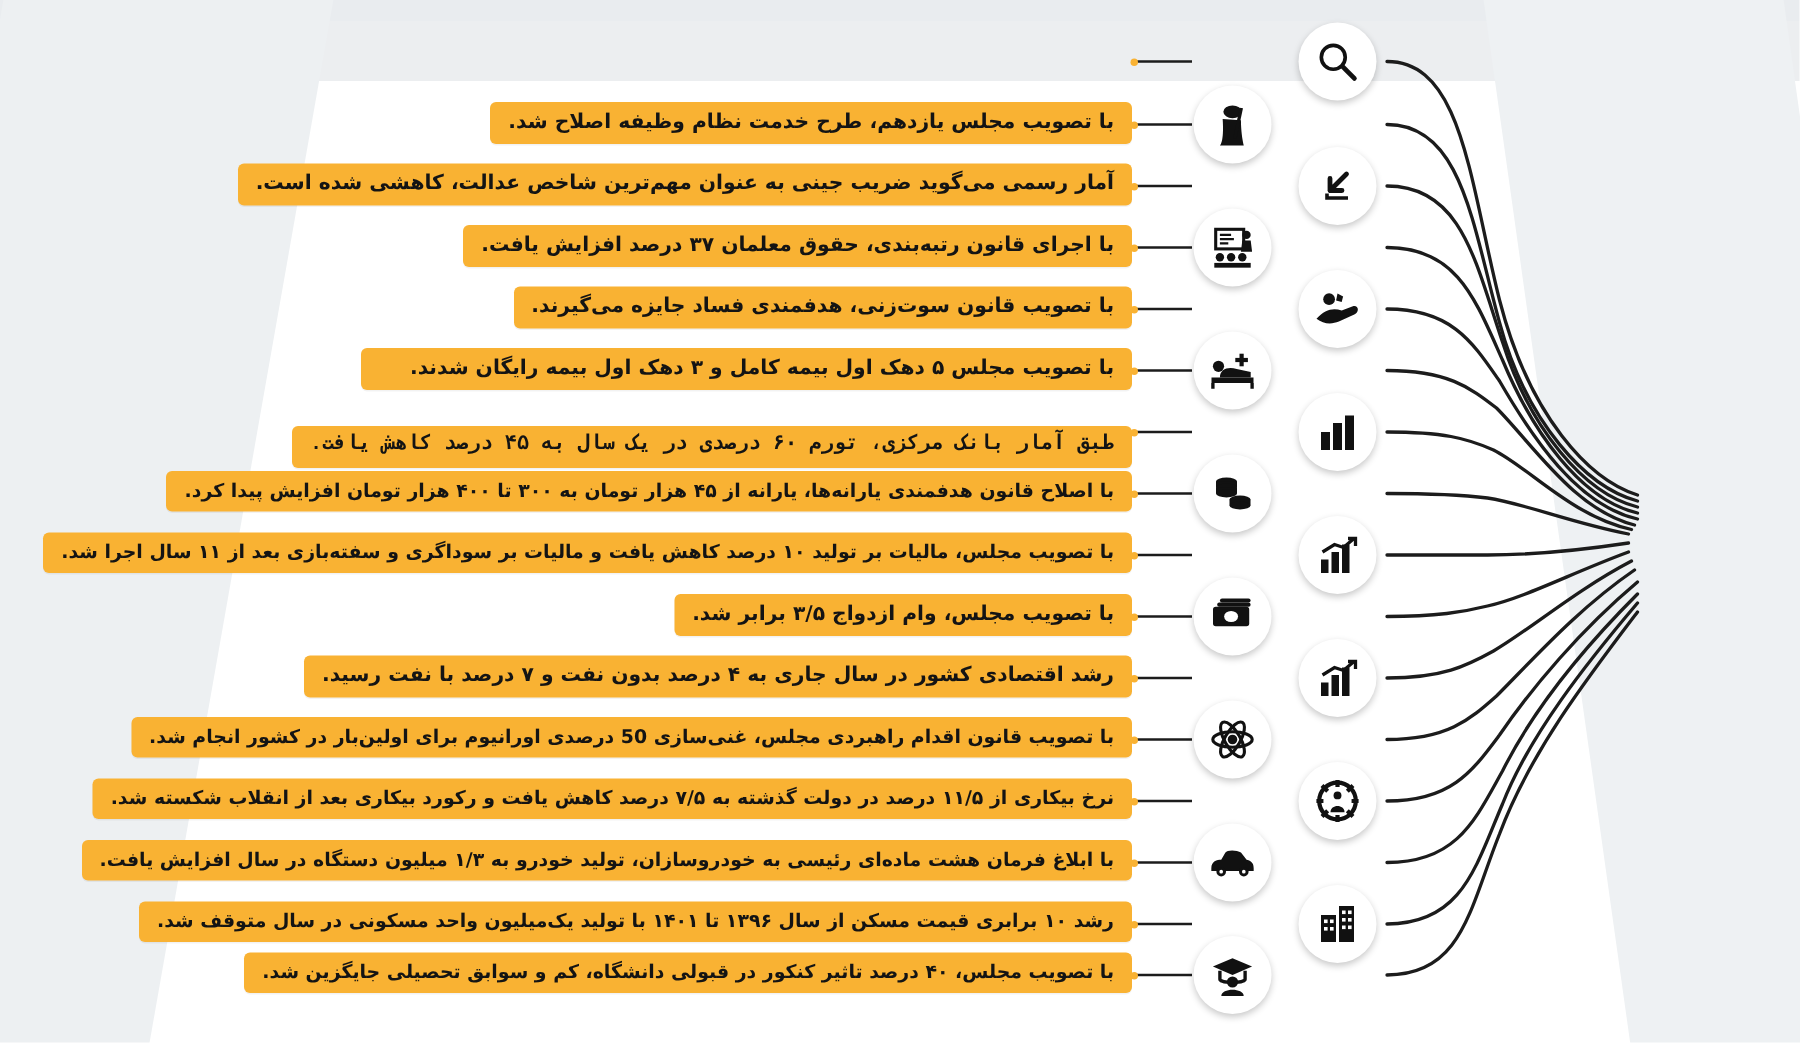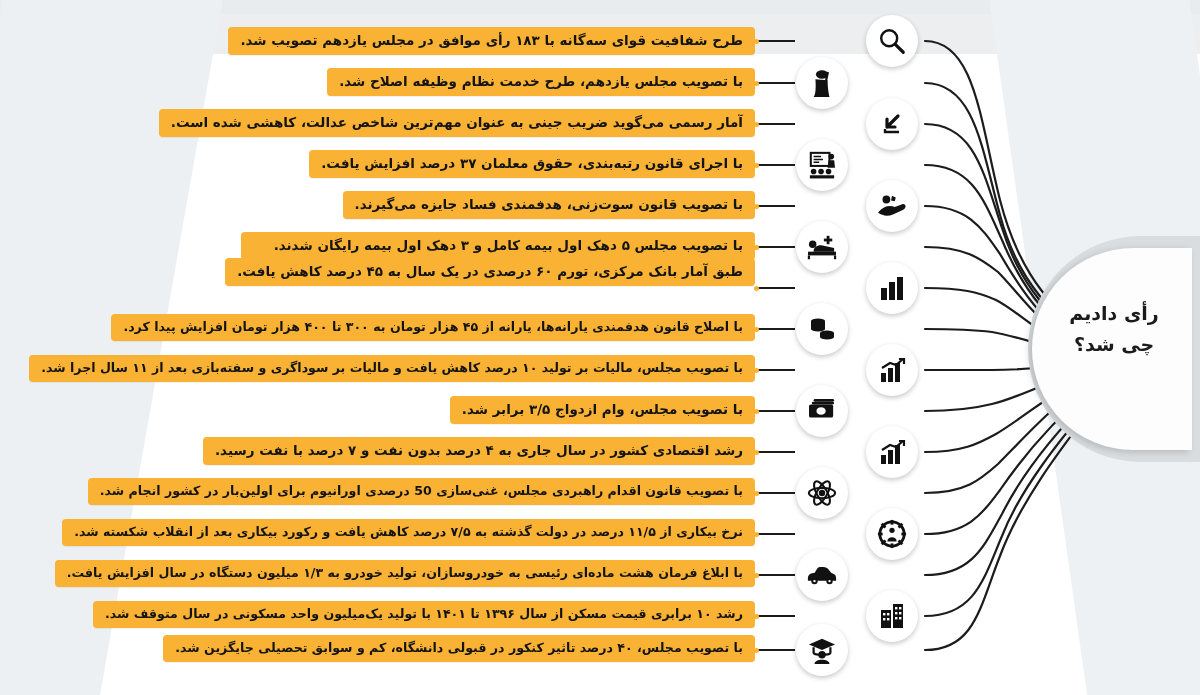--- a/index.html
+++ b/index.html
@@ -116,21 +116,20 @@
       <path d="M757,411 L795,411"></path>
       <path d="M757,452 L795,452"></path>
       <path d="M757,493 L795,493"></path>
       <path d="M757,534 L795,534"></path>
       <path d="M757,575 L795,575"></path>
       <path d="M757,616 L795,616"></path>
       <path d="M757,650 L795,650"></path>
     </g>
   </svg>
 
-  <div class="label" style="top:27px;right:445px;">طرح شفافیت قوای سه‌گانه با ۱۸۳ رأی موافق در مجلس یازدهم تصویب شد.</div>
   <div class="bubble" style="top:15px;left:866px;">
     <svg width="30" height="30" viewBox="0 0 32 32">
         <circle cx="13" cy="13" r="8.5" fill="none" stroke="#111" stroke-width="2.6"></circle>
         <line x1="19.5" y1="19.5" x2="28" y2="28" stroke="#111" stroke-width="3.4" stroke-linecap="round"></line>
       </svg>
   </div>
   <div class="dot" style="top:39px;left:754px;"></div>
 
   <div class="label" style="top:68px;right:445px;">با تصویب مجلس یازدهم، طرح خدمت نظام وظیفه اصلاح شد.</div>
   <div class="bubble" style="top:57px;left:796px;">
@@ -182,21 +181,21 @@
         <path d="M2 20 h30 v4 h-30 z" fill="#111"></path>
         <path d="M8 20 C8 14 14 12 20 14 L30 16 v4 z" fill="#111"></path>
         <circle cx="7" cy="12" r="4" fill="#111"></circle>
         <path d="M3 24 v4 M31 24 v4" stroke="#111" stroke-width="2.4"></path>
         <rect x="22" y="3" width="3" height="9" fill="#111"></rect>
         <rect x="19" y="6" width="9" height="3" fill="#111"></rect>
       </svg>
   </div>
   <div class="dot" style="top:245px;left:754px;"></div>
 
-  <div class="label" style="top:258px;right:445px;">طبق آمار بانک مرکزی، تورم ۶۰ درصدی در یک سال به ۴۵ درصد کاهش یافت.</div>
+  <div class="label" style="top:284px;right:445px;font-family:Liberation Mono, monospace;">طبق آمار بانک مرکزی، تورم ۶۰ درصدی در یک سال به ۴۵ درصد کاهش یافت.</div>
   <div class="bubble" style="top:262px;left:866px;">
     <svg width="28" height="28" viewBox="0 0 28 28">
         <rect x="3" y="14" width="6" height="12" fill="#111"></rect>
         <rect x="11" y="8" width="6" height="18" fill="#111"></rect>
         <rect x="19" y="3" width="6" height="23" fill="#111"></rect>
       </svg>
   </div>
   <div class="dot" style="top:286px;left:754px;"></div>
 
   <div class="label small" style="top:314px;right:445px;">با اصلاح قانون هدفمندی یارانه‌ها، یارانه از ۴۵ هزار تومان به ۳۰۰ تا ۴۰۰ هزار تومان افزایش پیدا کرد.</div>
@@ -317,22 +316,14 @@
   <div class="bubble" style="top:624px;left:796px;">
     <svg width="30" height="28" viewBox="0 0 32 30">
         <path d="M16 3 L30 9 L16 15 L2 9 Z" fill="#111"></path>
         <path d="M7 12 v6 C7 21 25 21 25 18 v-6" fill="none" stroke="#111" stroke-width="2.4"></path>
         <circle cx="16" cy="20" r="4" fill="#111"></circle>
         <path d="M8 30 C8 24 24 24 24 30 Z" fill="#111"></path>
       </svg>
   </div>
   <div class="dot" style="top:648px;left:754px;"></div>
 
-  <div class="hub">
-    <div class="hub-back"></div>
-    <div class="hub-front"></div>
-    <div class="hub-text">
-      <div>رأی دادیم</div>
-      <div>چی شد؟</div>
-    </div>
-  </div>
 
 </div>
 
 </body></html>

